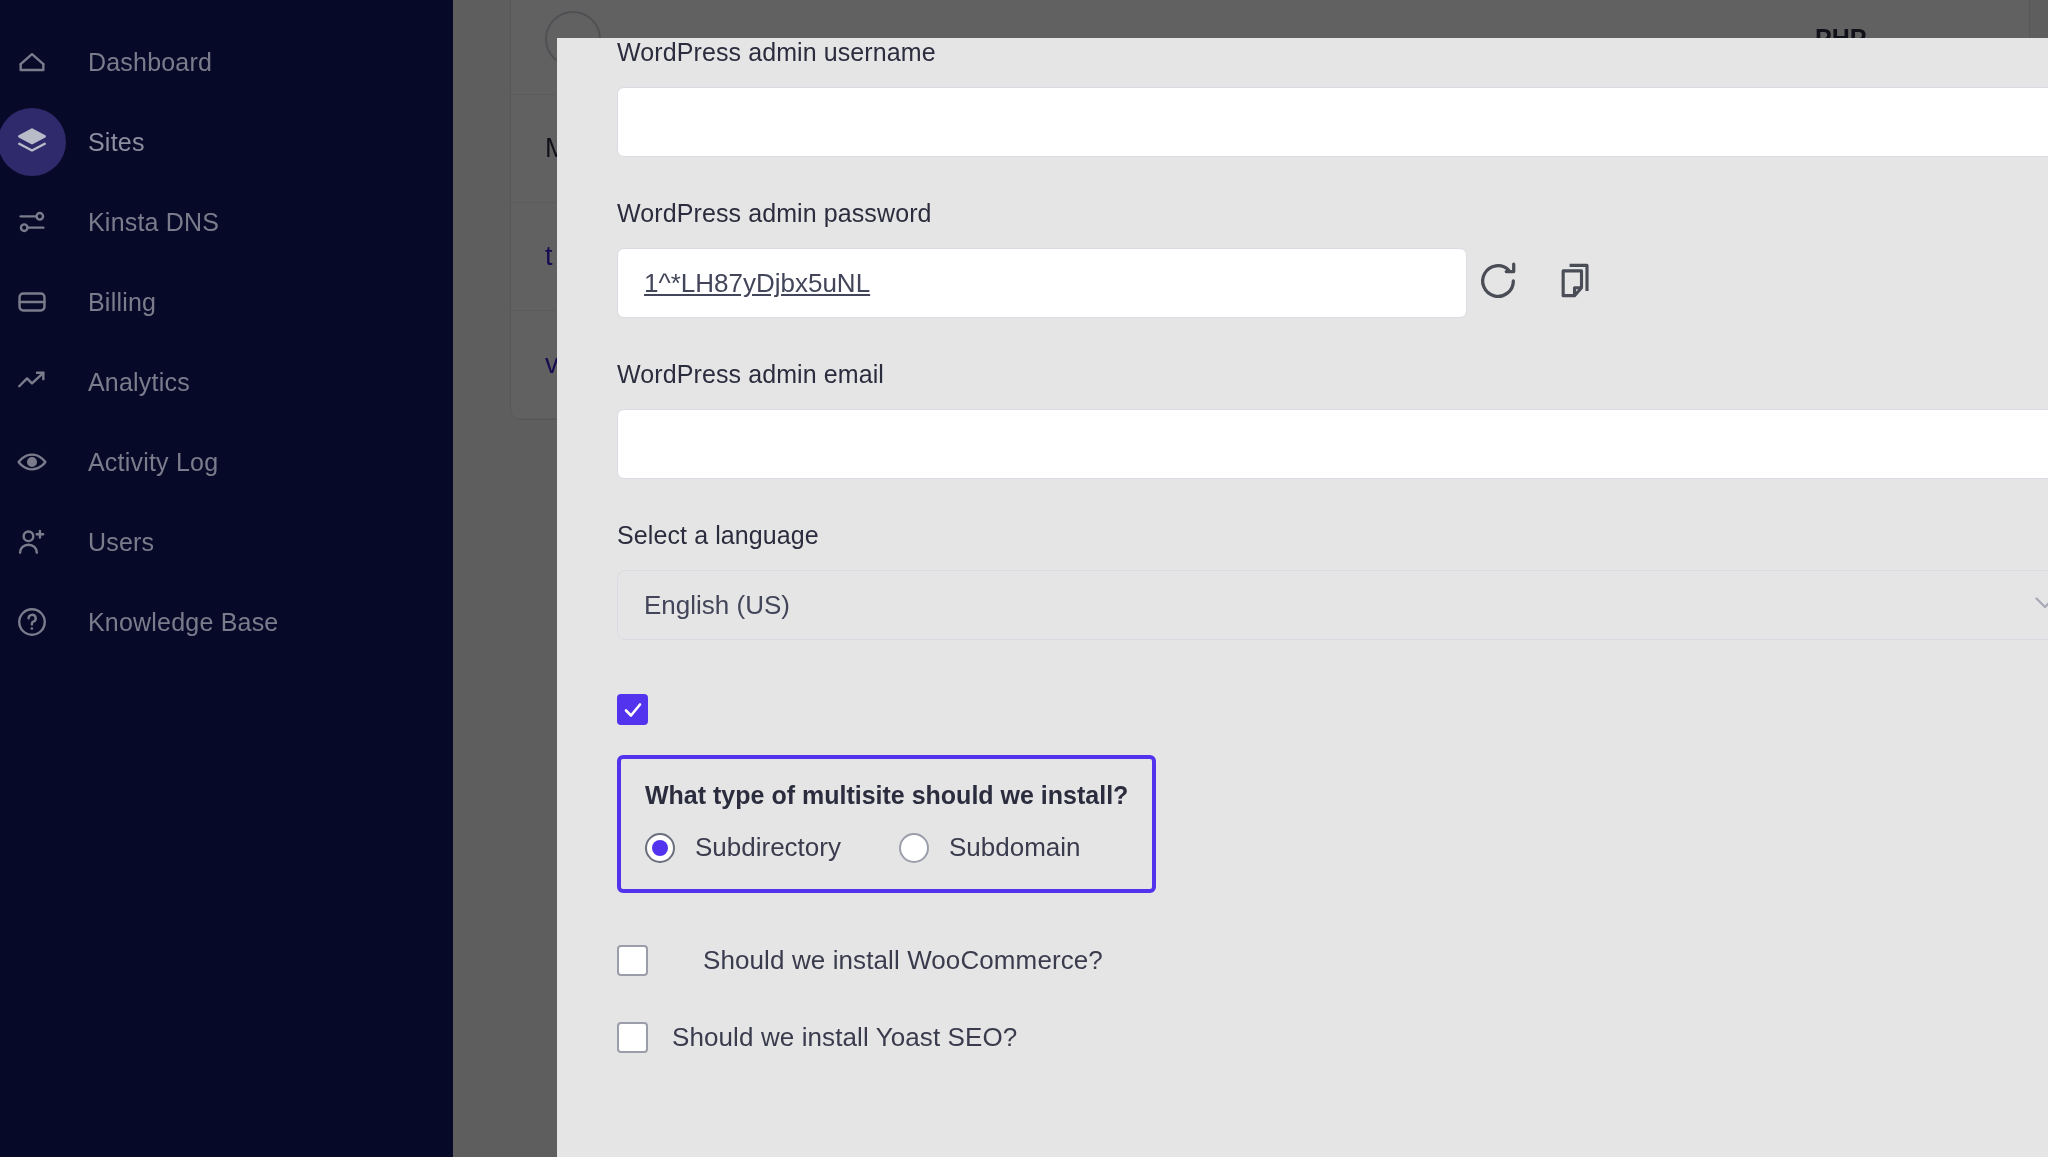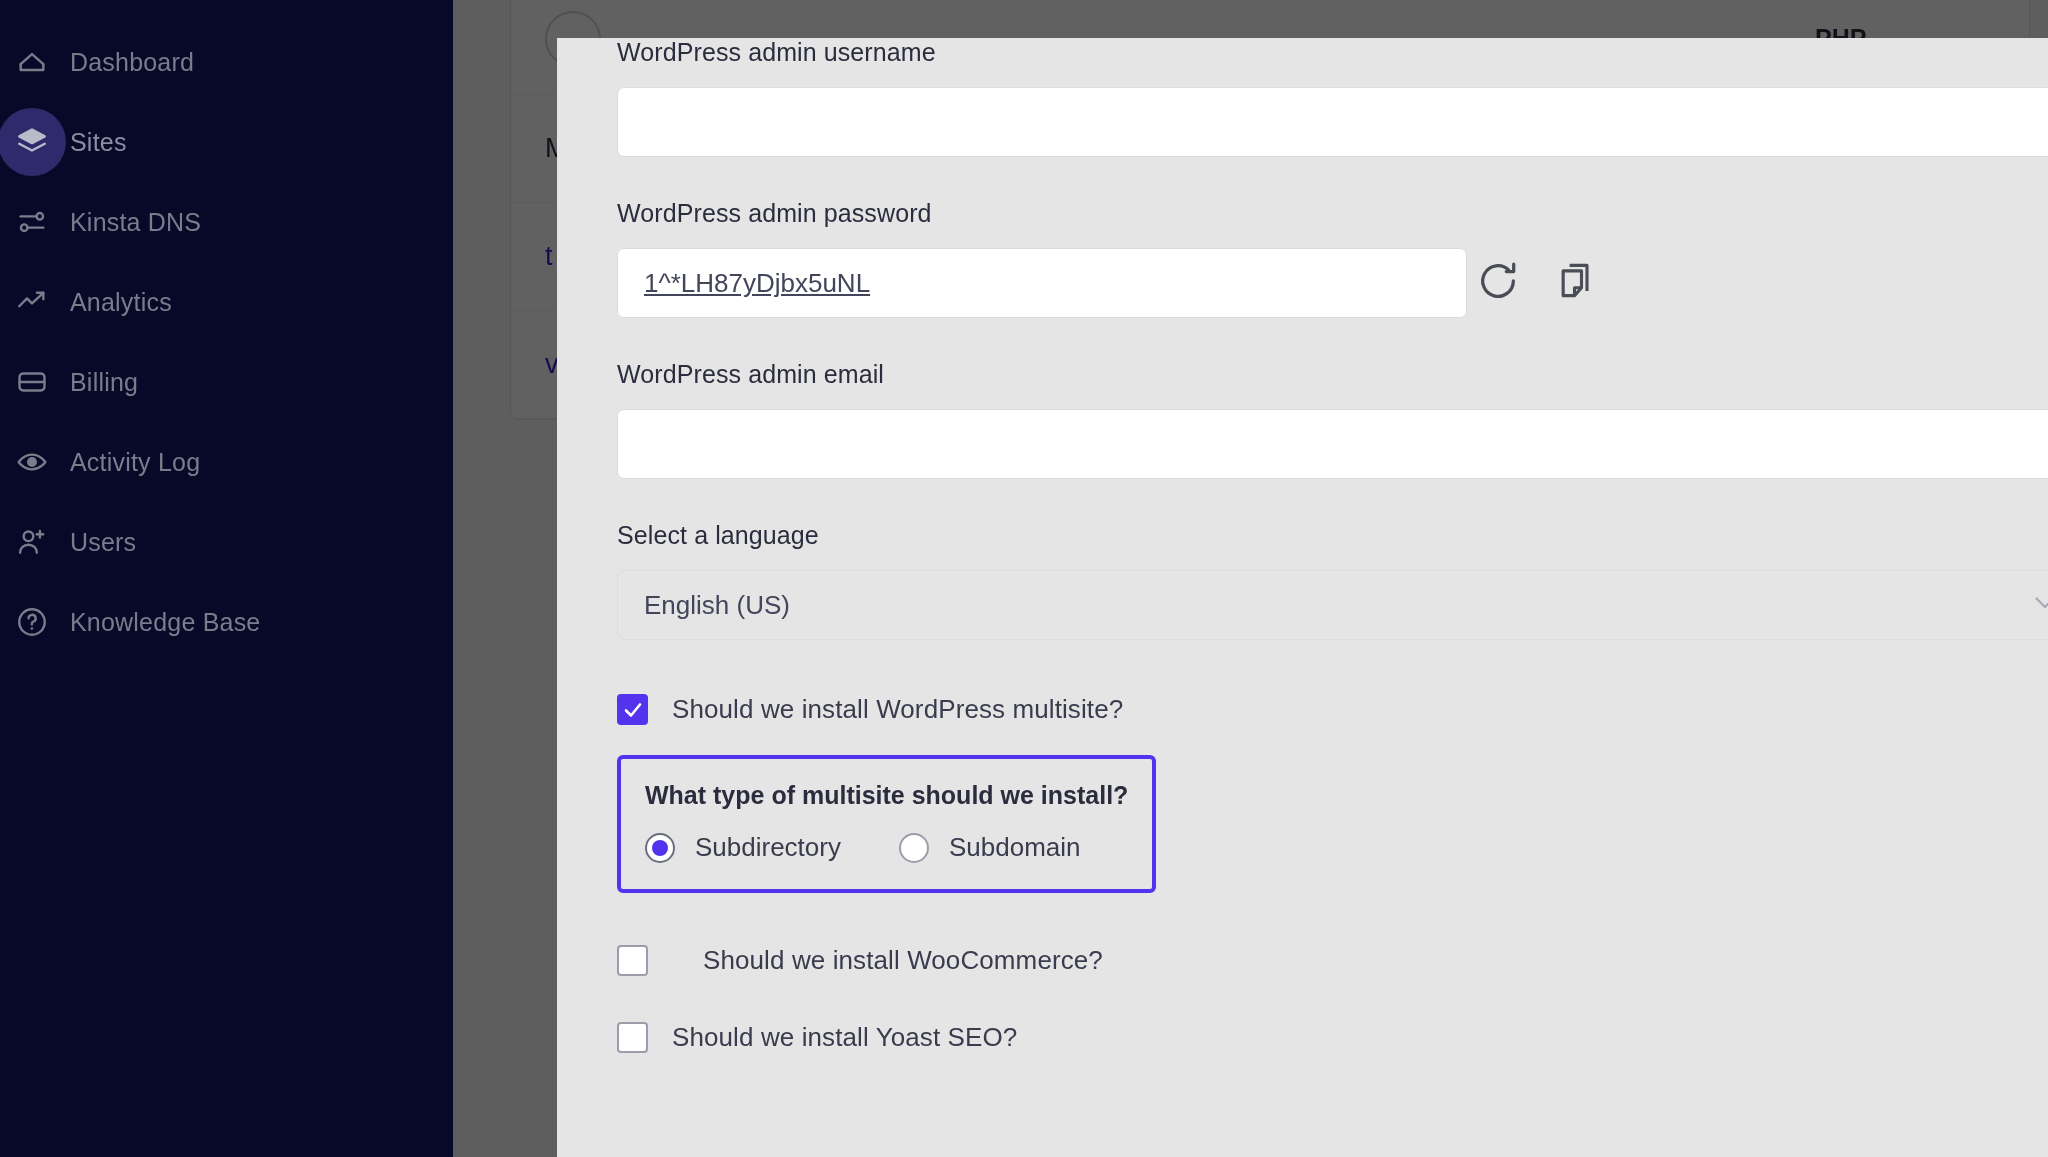--- a/index.html
+++ b/index.html
@@ -43,21 +43,21 @@
   .nav-item.active .nav-icon-wrap::before {
     content: "";
     position: absolute;
     left: 0; top: 0;
     width: 68px; height: 68px;
     border-radius: 50%;
     background: #2E2A6B;
   }
   .nav-icon-wrap svg { position: relative; z-index: 2; display:block; }
   .nav-label {
-    margin-left: 4px;
+    margin-left: 22px;
     font-size: 25px;
     letter-spacing: .2px;
     color: #7A7C8C;
     white-space: nowrap;
   }
   .nav-item.active .nav-label { color: #8C8EA0; }
 
   
   .page-behind {
     position: absolute;
@@ -310,21 +310,20 @@
           </span>
         </div>
       </div>
 
       <div style="margin-top:54px;" class="check-row">
         <span class="cbox checked">
           <svg width="24" height="24" viewBox="0 0 24 24" fill="none" stroke="#ffffff" stroke-width="2.6" stroke-linecap="round" stroke-linejoin="round">
             <polyline points="5,12.5 10,17.5 19,6.5"></polyline>
           </svg>
         </span>
-        <span class="check-label">Should we install WordPress multisite?</span>
       </div>
 
       <div style="margin-top:30px;">
         <div class="highlight-box">
           <div class="hb-title">What type of multisite should we install?</div>
           <div class="radio-line">
             <div class="radio-opt">
               <span class="rdot selected"></span>
               <span class="radio-label">Subdirectory</span>
             </div>
@@ -380,35 +379,35 @@
           <path d="M20 16H9"></path>
           <circle cx="6.5" cy="16" r="2.3"></circle>
         </svg>
       </span>
       <span class="nav-label">Kinsta DNS</span>
     </div>
 
     <div class="nav-item">
       <span class="nav-icon-wrap">
         <svg width="34" height="34" viewBox="0 0 24 24" fill="none" stroke="#7A7C8C" stroke-width="1.7" stroke-linecap="round" stroke-linejoin="round">
+          <rect x="3.2" y="6" width="17.6" height="12" rx="2.6"></rect>
+          <path d="M3.2 12h17.6"></path>
+        </svg>
+      </span>
+      <span class="nav-label">Billing</span>
+    </div>
+
+    <div class="nav-item">
+      <span class="nav-icon-wrap">
+        <svg width="34" height="34" viewBox="0 0 24 24" fill="none" stroke="#7A7C8C" stroke-width="1.7" stroke-linecap="round" stroke-linejoin="round">
           <polyline points="3,15 8.5,9.5 12,13 20,5.5"></polyline>
           <polyline points="15.5,5.5 20,5.5 20,10"></polyline>
         </svg>
       </span>
       <span class="nav-label">Analytics</span>
-    </div>
-
-    <div class="nav-item">
-      <span class="nav-icon-wrap">
-        <svg width="34" height="34" viewBox="0 0 24 24" fill="none" stroke="#7A7C8C" stroke-width="1.7" stroke-linecap="round" stroke-linejoin="round">
-          <rect x="3.2" y="6" width="17.6" height="12" rx="2.6"></rect>
-          <path d="M3.2 12h17.6"></path>
-        </svg>
-      </span>
-      <span class="nav-label">Billing</span>
     </div>
 
     <div class="nav-item">
       <span class="nav-icon-wrap">
         <svg width="34" height="34" viewBox="0 0 24 24" fill="none" stroke="#7A7C8C" stroke-width="1.7" stroke-linecap="round" stroke-linejoin="round">
           <path d="M2.6 12S6 6.8 12 6.8 21.4 12 21.4 12 18 17.2 12 17.2 2.6 12 2.6 12z"></path>
           <circle cx="12" cy="12" r="2.7" fill="#7A7C8C"></circle>
         </svg>
       </span>
       <span class="nav-label">Activity Log</span>

